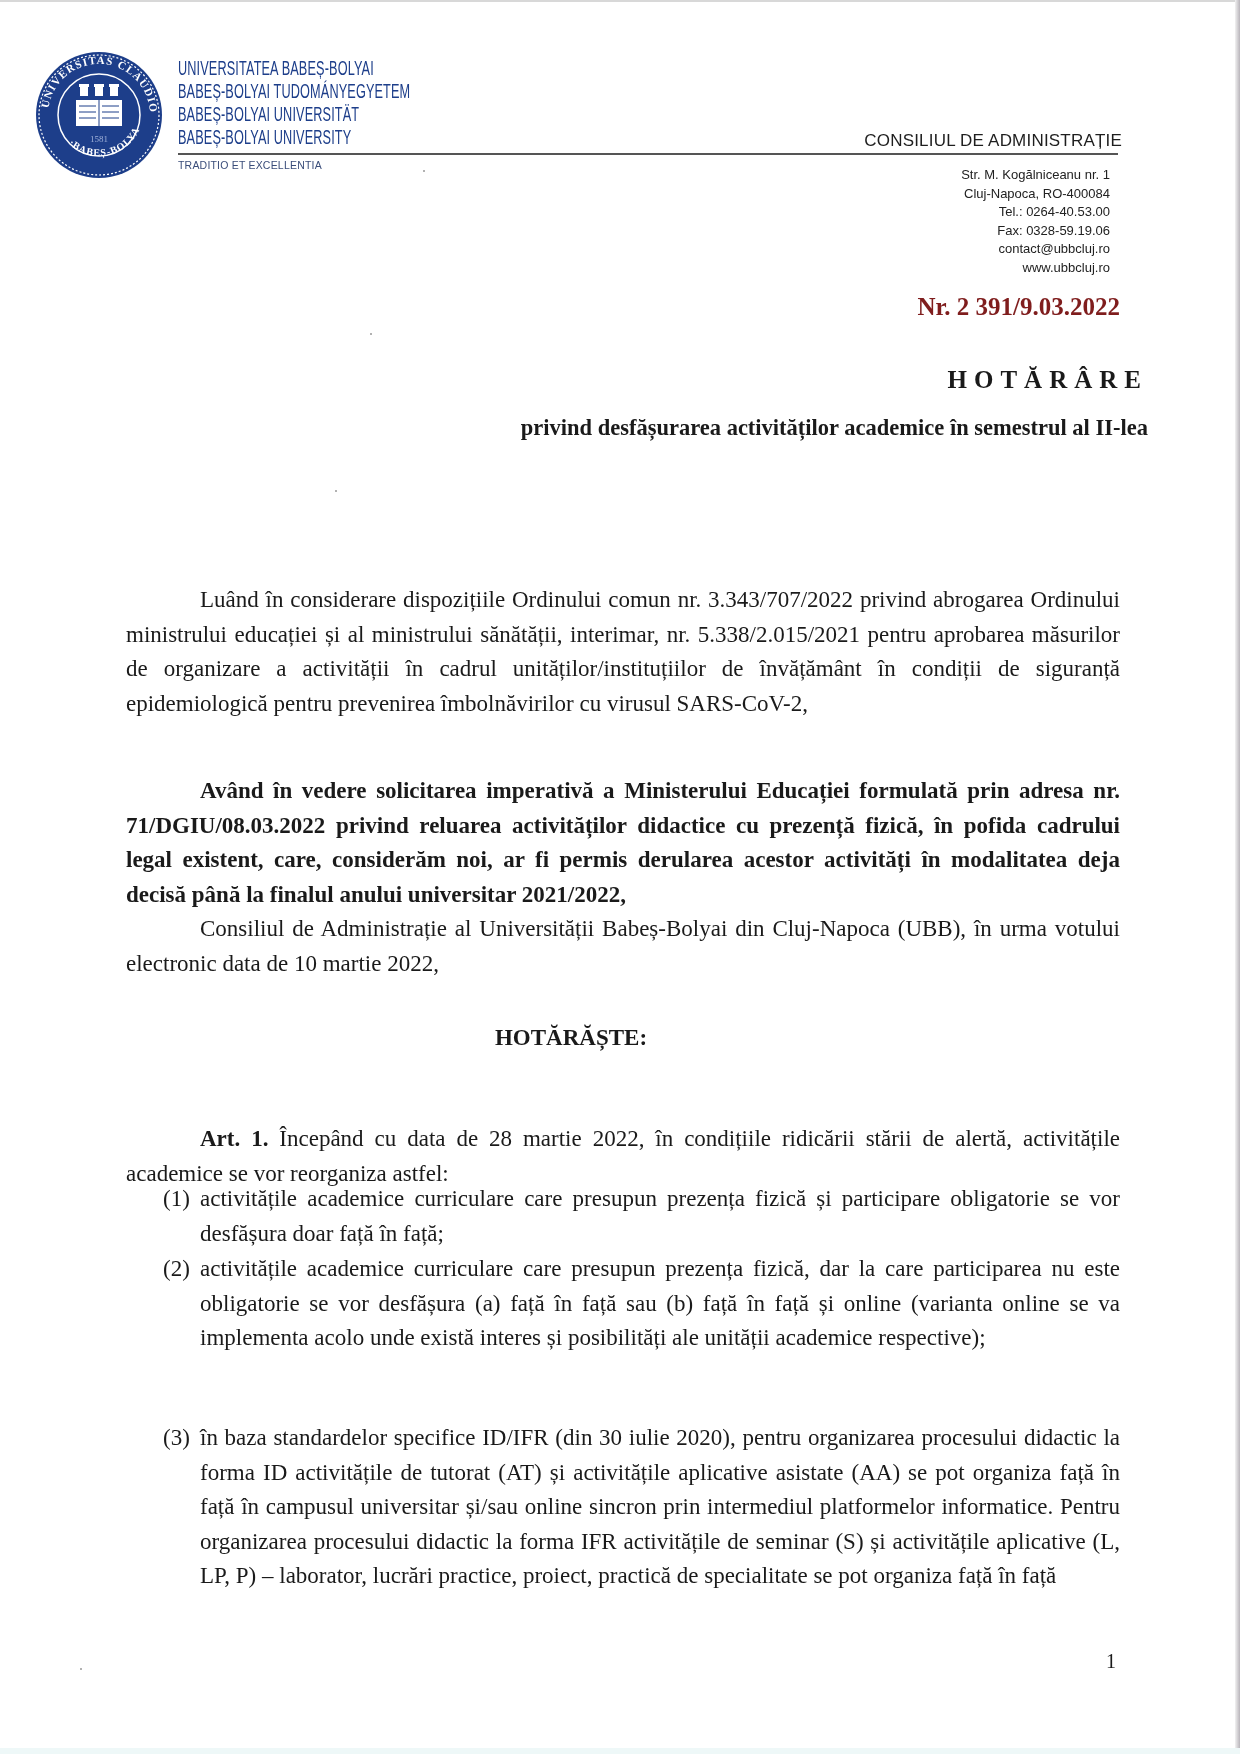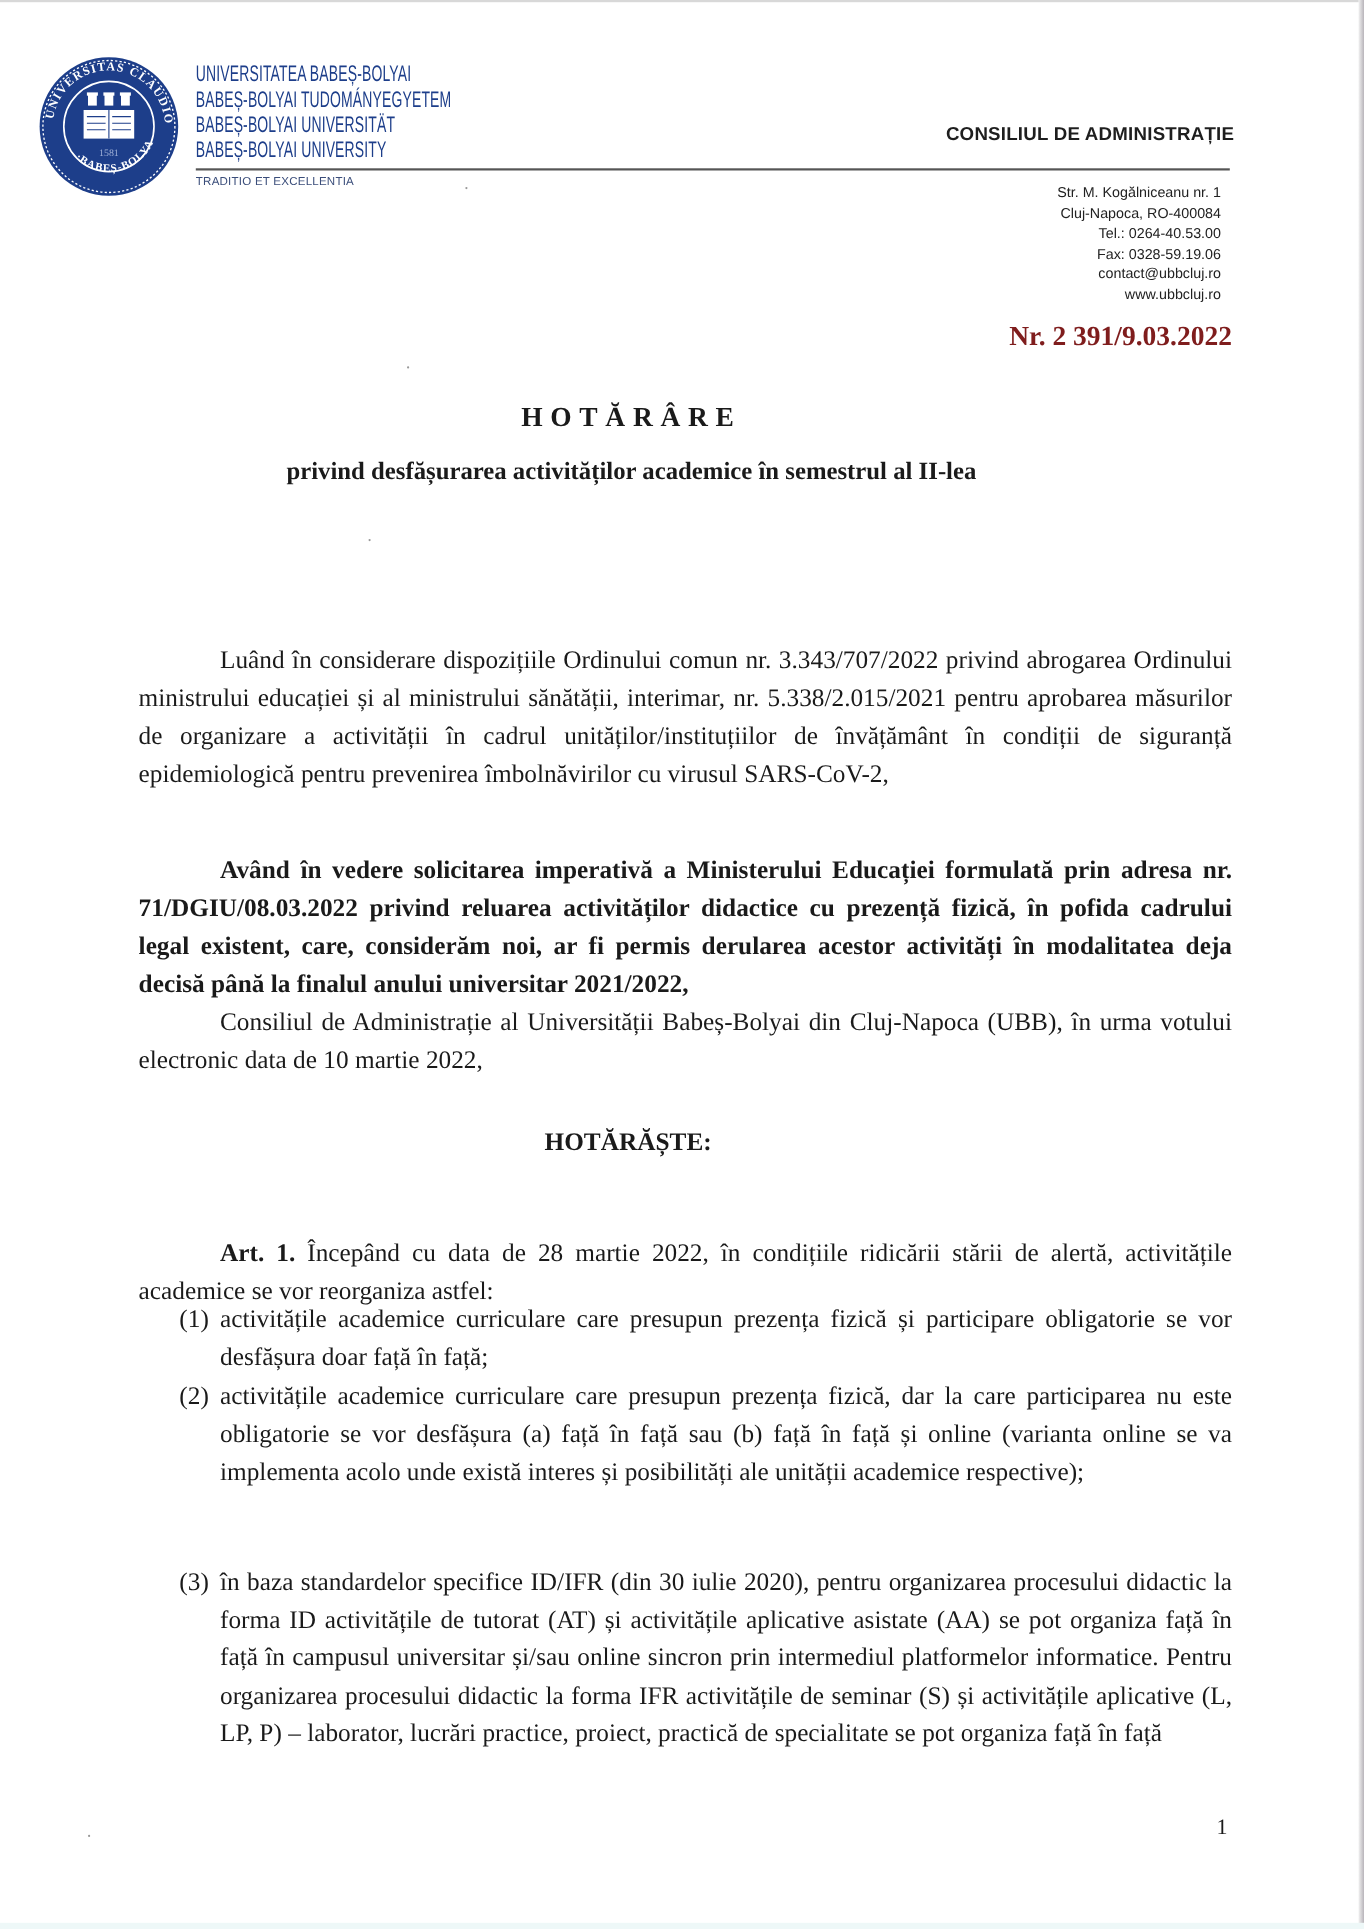--- a/index.html
+++ b/index.html
@@ -24,36 +24,36 @@
     white-space:nowrap; letter-spacing:0.2px;
   }
   .uni-line-wrap { height:23px; }
   .motto {
     position:absolute; left:178px; top:159px;
     font-family:"Liberation Sans","DejaVu Sans",sans-serif;
     font-size:10.5px; color:#3a4d7a; letter-spacing:0.2px;
   }
   .header-rule { position:absolute; left:178px; top:153px; width:940px; height:1.5px; background:#555; }
   .council {
-    position:absolute; right:118px; top:112px;
+    position:absolute; right:118px; top:131px;
     font-family:"Liberation Sans","DejaVu Sans",sans-serif;
-    font-weight:bold; font-size:17px; color:#1e1e1e; letter-spacing:0.2px;
+    font-weight:normal; font-size:17px; color:#1e1e1e; letter-spacing:0.2px;
   }
   .contact { position:absolute; right:130px; top:166px; text-align:right; }
   .contact-line {
     font-family:"Liberation Sans","DejaVu Sans",sans-serif;
     font-size:13px; line-height:18.5px; color:#222;
   }
   .doc-number {
     position:absolute; right:120px; top:293px;
     font-weight:bold; font-size:25px; color:#7f1d1d;
   }
 
   
-  .title-block { position:absolute; left:0; width:1148px; text-align:center; }
+  .title-block { position:absolute; left:0; width:1148px; text-align:right; }
   .title-main { top:366px; font-weight:bold; font-size:25px; letter-spacing:7px; }
   .title-sub { top:411px; font-weight:bold; font-size:22.5px; line-height:34px; }
 
   
   .body-text {
     position:absolute; left:126px; width:994px;
     font-size:23px; line-height:34.5px; text-align:justify;margin-top:20px;
   }
   .para { text-indent:74px; margin:0; }
   .p1 { top:563px; }

